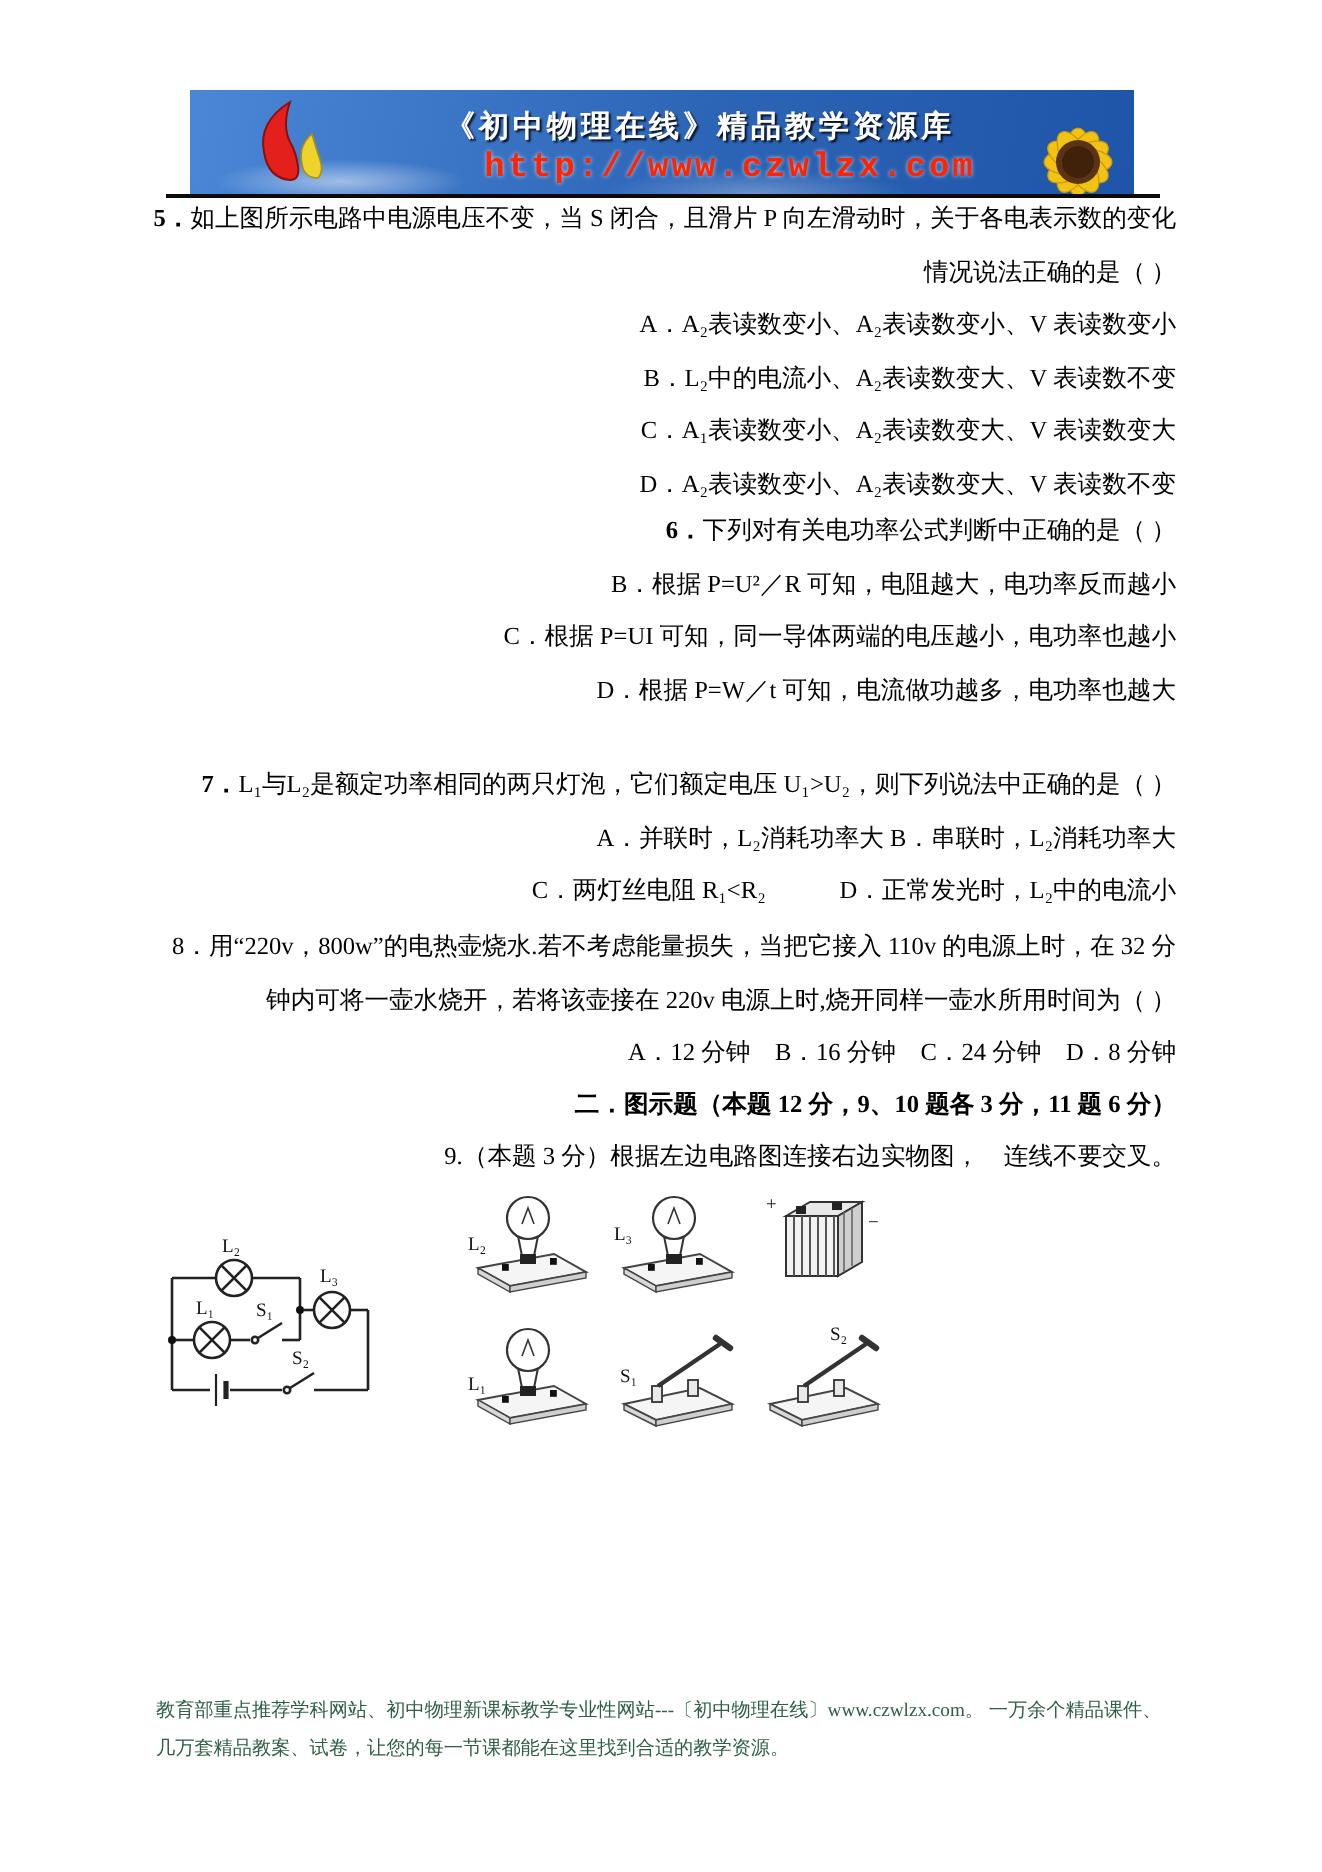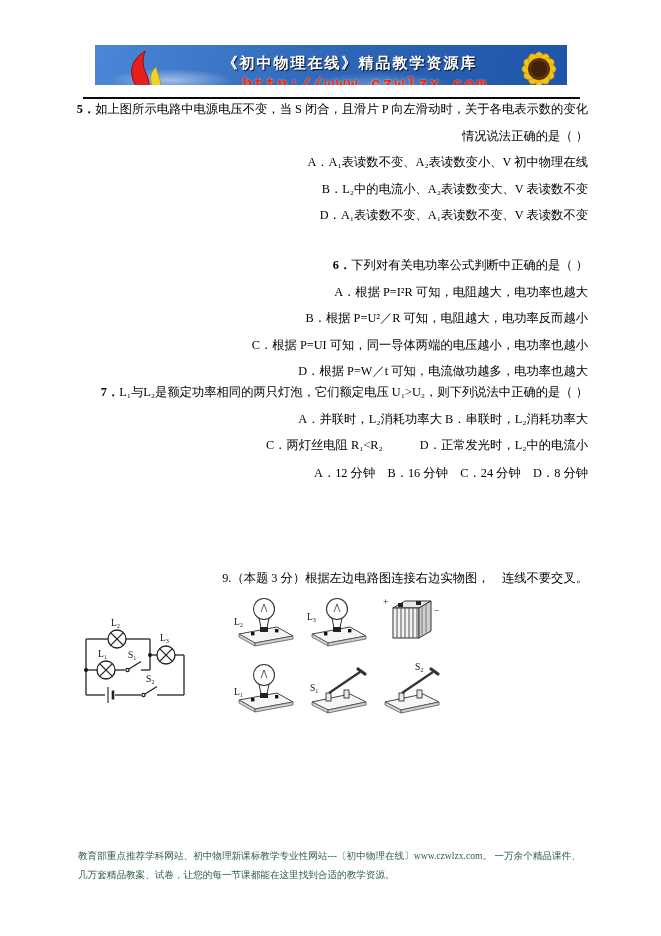--- a/index.html
+++ b/index.html
@@ -5,21 +5,21 @@
   html,body{margin:0;padding:0;}
   body{
     width:661px;height:936px;background:#ffffff;
     font-family:"Liberation Serif","DejaVu Serif",serif;color:#000;
     position:relative;overflow:hidden;
   }
   .page{position:absolute;inset:0;}
 
   
   .banner{
-    position:absolute;left:95px;top:45px;width:472px;height:40px;
+    position:absolute;left:95px;top:45px;width:472px;height:52px;
     background:
       radial-gradient(ellipse 90px 16px at 16% 88%, rgba(255,255,255,.50), transparent 70%),
       radial-gradient(ellipse 110px 18px at 60% 100%, rgba(255,255,255,.30), transparent 70%),
       linear-gradient(100deg,#4b87d6 0%,#2c64b6 55%,#1f55a8 100%);
     overflow:hidden;
   }
   .banner-rule{position:absolute;left:83px;top:97px;width:497px;height:2px;background:#0a0a0a;}
   .banner-title{
     position:absolute;left:90px;top:9px;width:330px;text-align:center;
     color:#fff;font-weight:bold;font-size:15px;letter-spacing:2px;
@@ -84,43 +84,47 @@
         </g>
         <circle r="11" fill="#5a3413"></circle>
         <circle r="8" fill="#3f2209"></circle>
       </g>
     </svg>
   </div>
   <div class="banner-rule"></div>
 
   <div class="tblock" style="top:96px;">
     <div><span class="qnum">5．</span><span>如上图所示电路中电源电压不变，当 S 闭合，且滑片 P 向左滑动时，关于各电表示数的变化情况说法正确的是（    ）</span></div>
-    <span class="opt">A．A₁表读数不变、A₂表读数变小、V 初中物理在线</span>
+    <span class="opt">A．A₂表读数变小、A₂表读数变小、V 表读数变小</span>
     <span class="opt">B．L₂中的电流小、A₂表读数变大、V 表读数不变</span>
-    <span class="opt">D．A₁表读数不变、A₁表读数不变、V 表读数不变</span>
+    <span class="opt">C．A₁表读数变小、A₂表读数变大、V 表读数变大</span>
+    <span class="opt">D．A₂表读数变小、A₂表读数变大、V 表读数不变</span>
   </div>
 
   <div class="tblock" style="top:252px;">
     <div><span class="qnum">6．</span><span>下列对有关电功率公式判断中正确的是（    ）</span></div>
-    <span class="opt">A．根据 P=I²R 可知，电阻越大，电功率也越大</span>
     <span class="opt">B．根据 P=U²／R 可知，电阻越大，电功率反而越小</span>
     <span class="opt">C．根据 P=UI 可知，同一导体两端的电压越小，电功率也越小</span>
     <span class="opt">D．根据 P=W／t 可知，电流做功越多，电功率也越大</span>
   </div>
 
   <div class="tblock" style="top:379px;">
     <div><span class="qnum">7．</span><span>L₁与L₂是额定功率相同的两只灯泡，它们额定电压 U₁&gt;U₂，则下列说法中正确的是（    ）</span></div>
     <span class="opt">A．并联时，L₂消耗功率大  B．串联时，L₂消耗功率大</span>
     <span class="opt">C．两灯丝电阻 R₁&lt;R₂　　　D．正常发光时，L₂中的电流小</span>
   </div>
 
   <div class="tblock" style="top:460px;">
+    <div><span class="qnum plain">8．</span><span>用“220v，800w”的电热壶烧水.若不考虑能量损失，当把它接入 110v 的电源上时，在 32 分钟内可将一壶水烧开，若将该壶接在 220v 电源上时,烧开同样一壶水所用时间为（    ）</span></div>
     <span class="opt">A．12 分钟　B．16 分钟　C．24 分钟　D．8 分钟</span>
   </div>
 
+  <div class="tblock bold" style="top:539px;">
+    <span>二．图示题（本题 12 分，9、10 题各 3 分，11 题 6 分）</span>
+  </div>
 
   <div class="tblock" style="top:565px;">
     <span class="qnum plain">9.</span><span>（本题 3 分）根据左边电路图连接右边实物图，　连线不要交叉。</span>
   </div>
 
   <svg class="circuit-svg" width="145" height="118" viewBox="0 0 145 118">
     <g stroke="#222" stroke-width="1.3" fill="none">
 
       <path d="M8 42 V98"></path>
 

